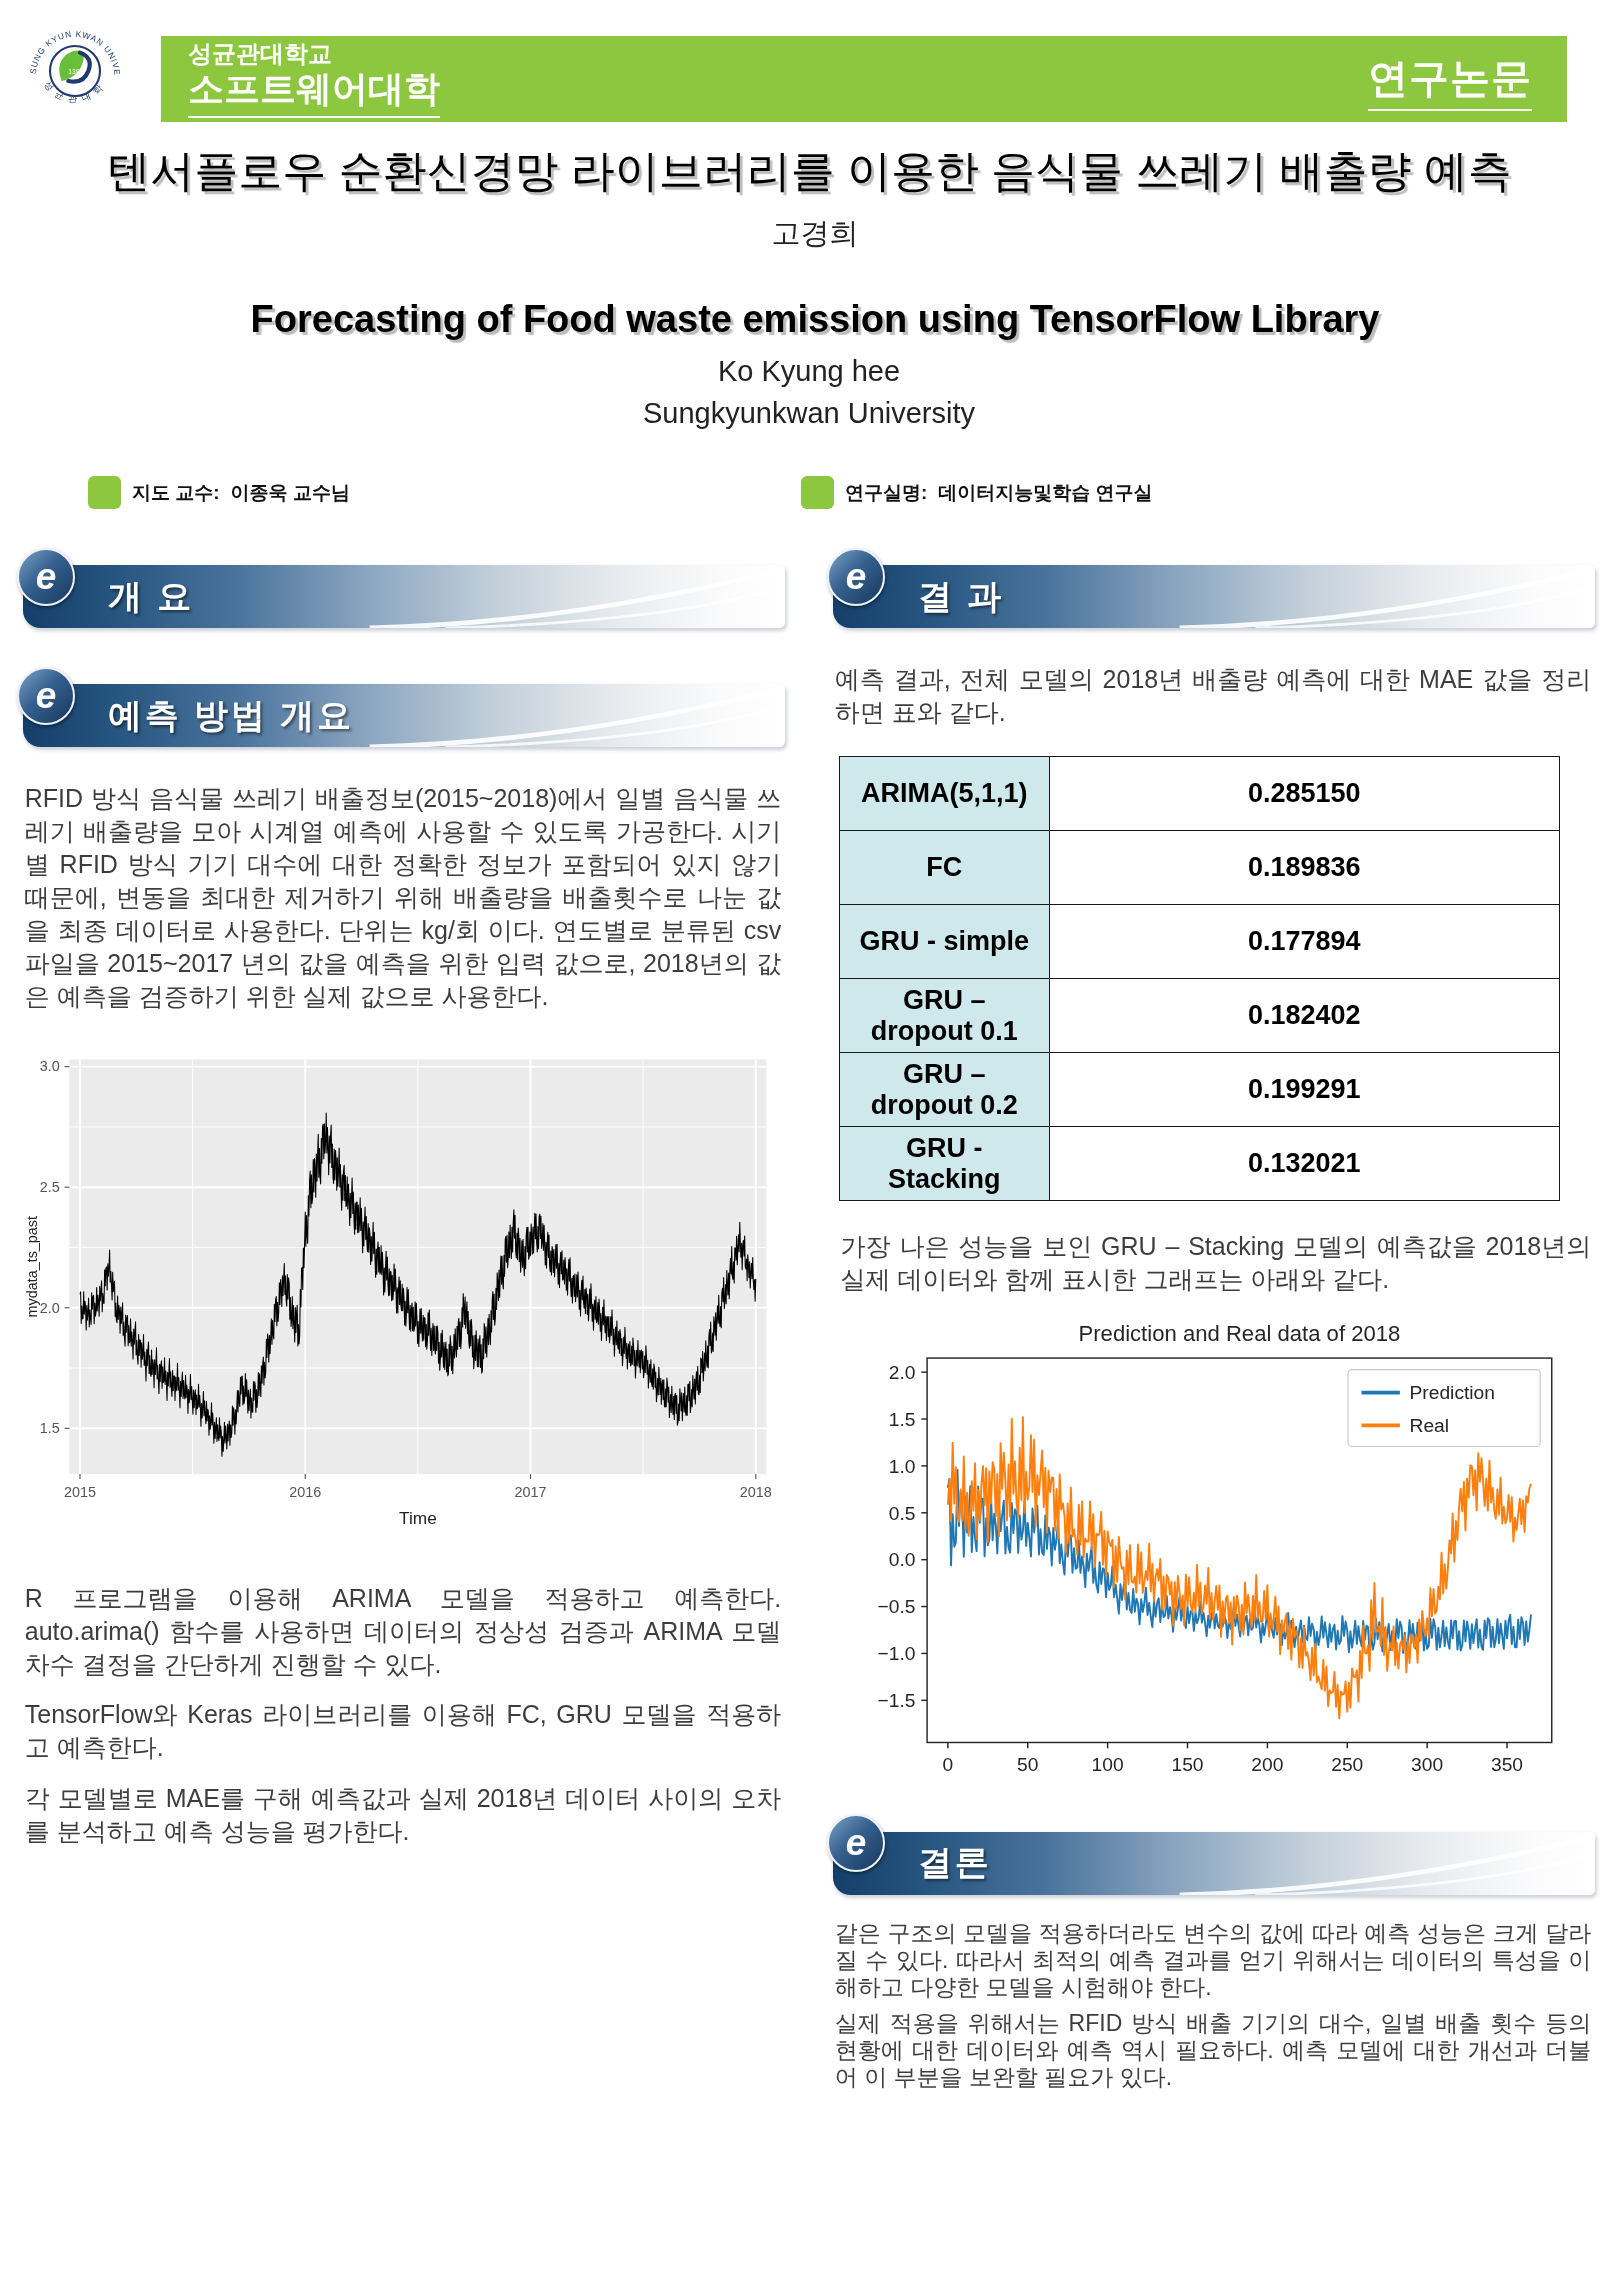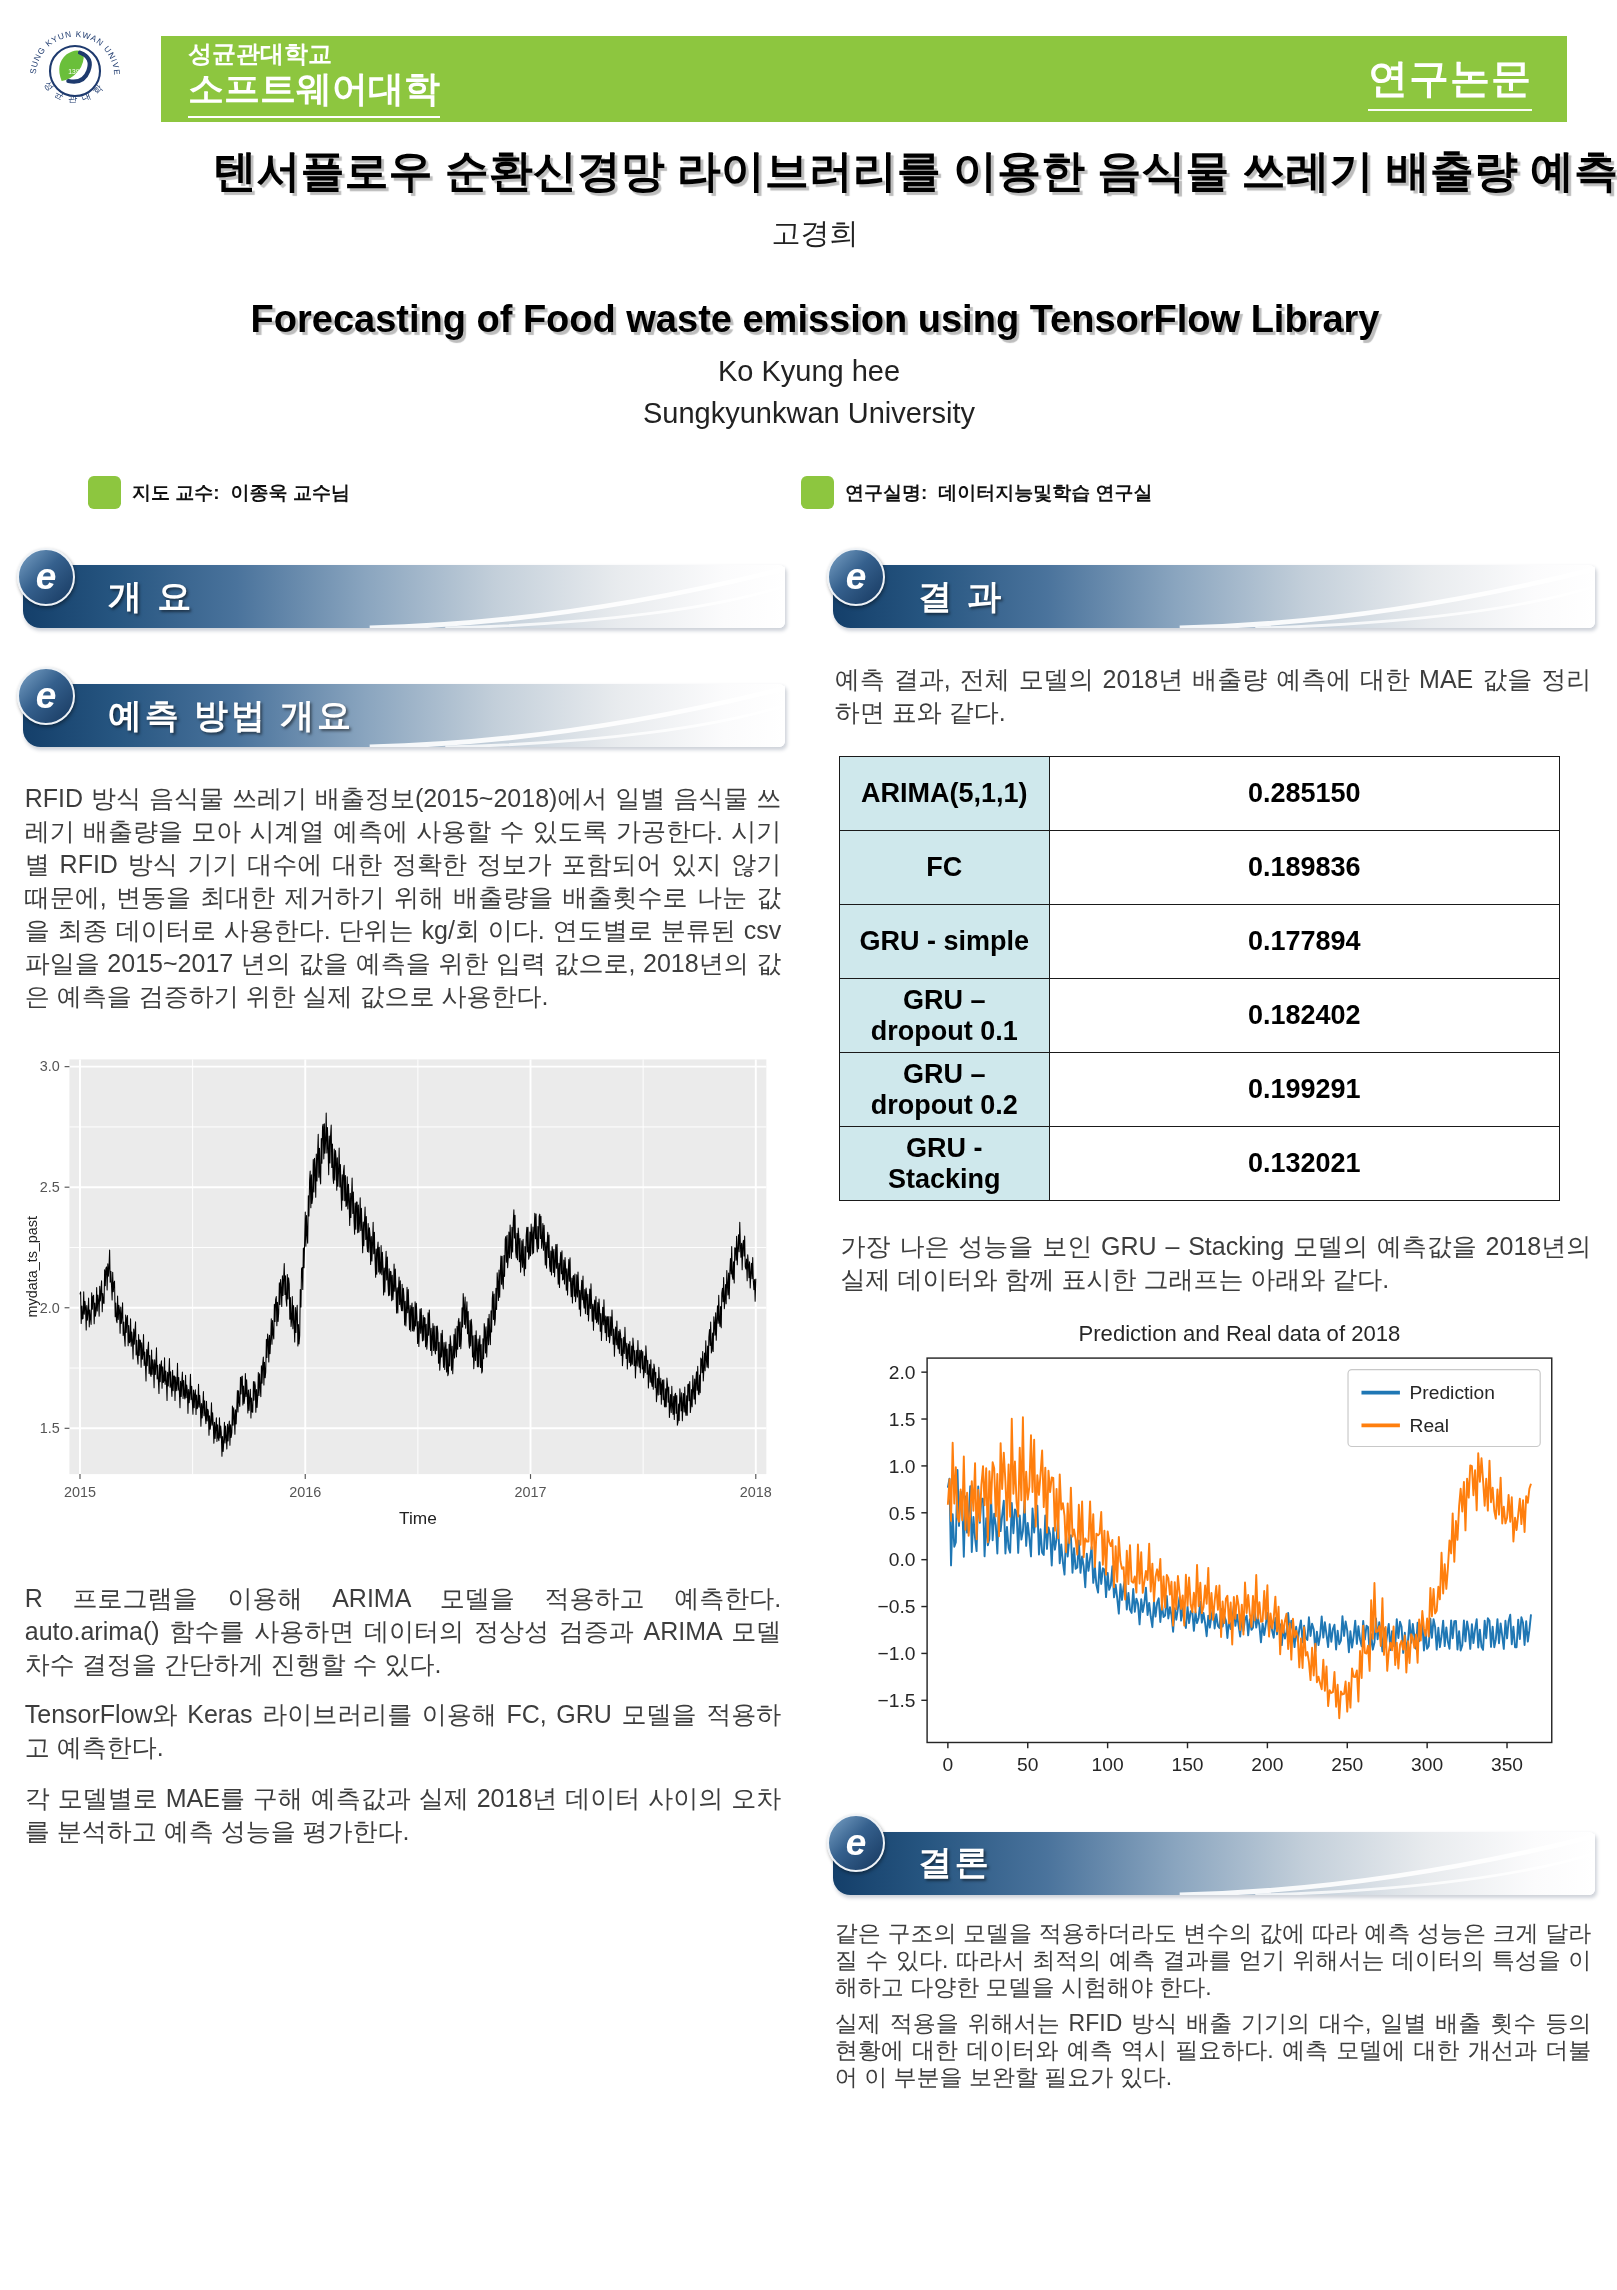--- a/index.html
+++ b/index.html
@@ -9,21 +9,21 @@
   .logo-svg{position:absolute;left:25px;top:21px;width:100px;height:100px;}
   .green-bar{position:absolute;left:161px;top:36px;width:1406px;height:86px;background:#8dc63f;
              display:flex;flex-direction:column;justify-content:center;padding-left:27px;box-sizing:border-box;}
   .green-bar .uni{color:#fff;font-weight:bold;font-size:24px;line-height:1.15;}
   .green-bar .college{color:#fff;font-weight:bold;font-size:36px;line-height:1.2;
              border-bottom:2.9px solid #fff;align-self:flex-start;padding-bottom:6px;}
   .paper-badge{position:absolute;right:35px;bottom:11.5px;color:#fff;font-weight:bold;font-size:40px;
              border-bottom:2.9px solid rgba(255,255,255,.95);padding-bottom:2.9px;letter-spacing:1px;}
   
   .title-block{text-align:center;padding-top:142px;}
-  .t-ko{font-size:44px;font-weight:700;color:#000;letter-spacing:0px;text-shadow:2.9px 2.9px 1px #bdbdbd;text-align:right;}
+  .t-ko{font-size:44px;font-weight:400;color:#000;letter-spacing:0px;text-shadow:2.9px 2.9px 1px #bdbdbd;}
   .t-author{font-size:29px;margin-top:13.4px;color:#222;padding-left:12px;}
   .t-affil{font-size:29px;margin-top:7.7px;color:#222;}
   .t-en{font-size:38px;font-weight:800;margin-top:44px;color:#000;text-shadow:2.9px 2.9px 1px #bdbdbd;margin-left:12px;}
   .t-author-en{font-size:29px;margin-top:13.4px;color:#222;}
   .t-affil-en{font-size:29px;margin-top:9.6px;color:#222;}
   
   .info-row{display:flex;margin-top:46px;padding-left:88px;}
   .info-item{display:flex;align-items:center;gap:11px;font-size:19px;font-weight:bold;color:#111;}
   .info-item.first{width:713px;}
   .gsq{width:33px;height:33px;background:#8dc63f;border-radius:5.8px;flex:0 0 auto;}

